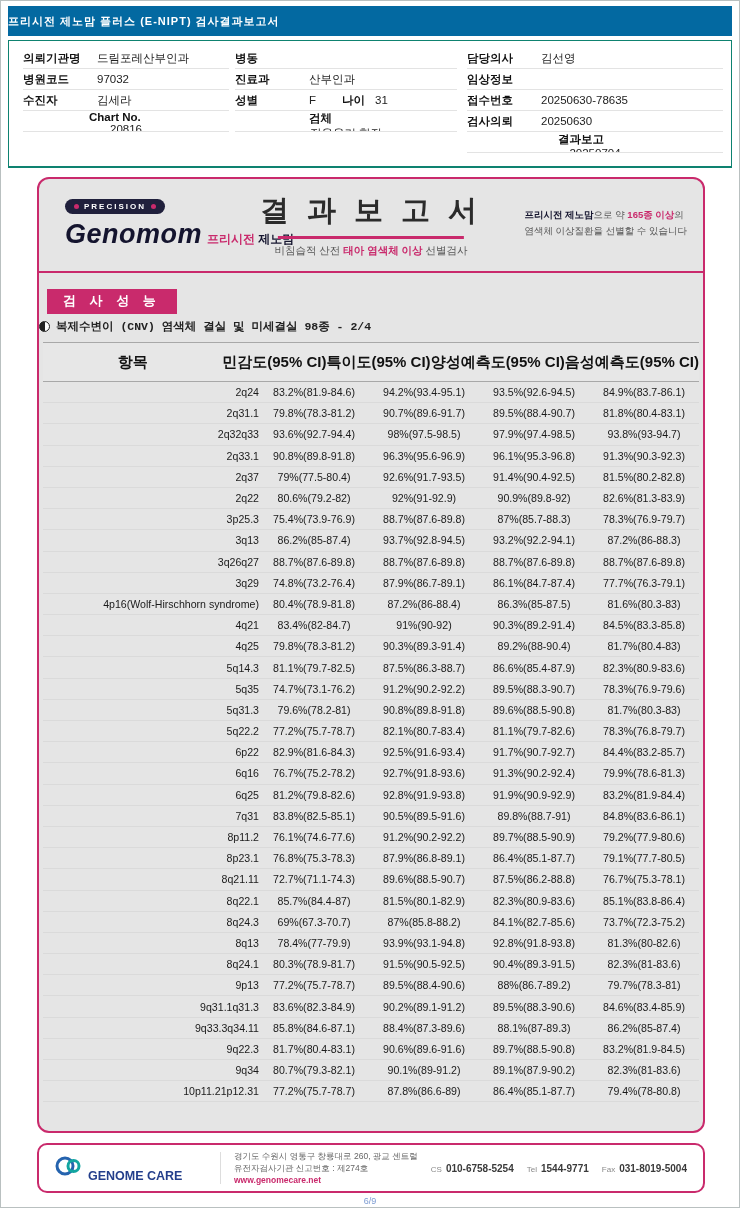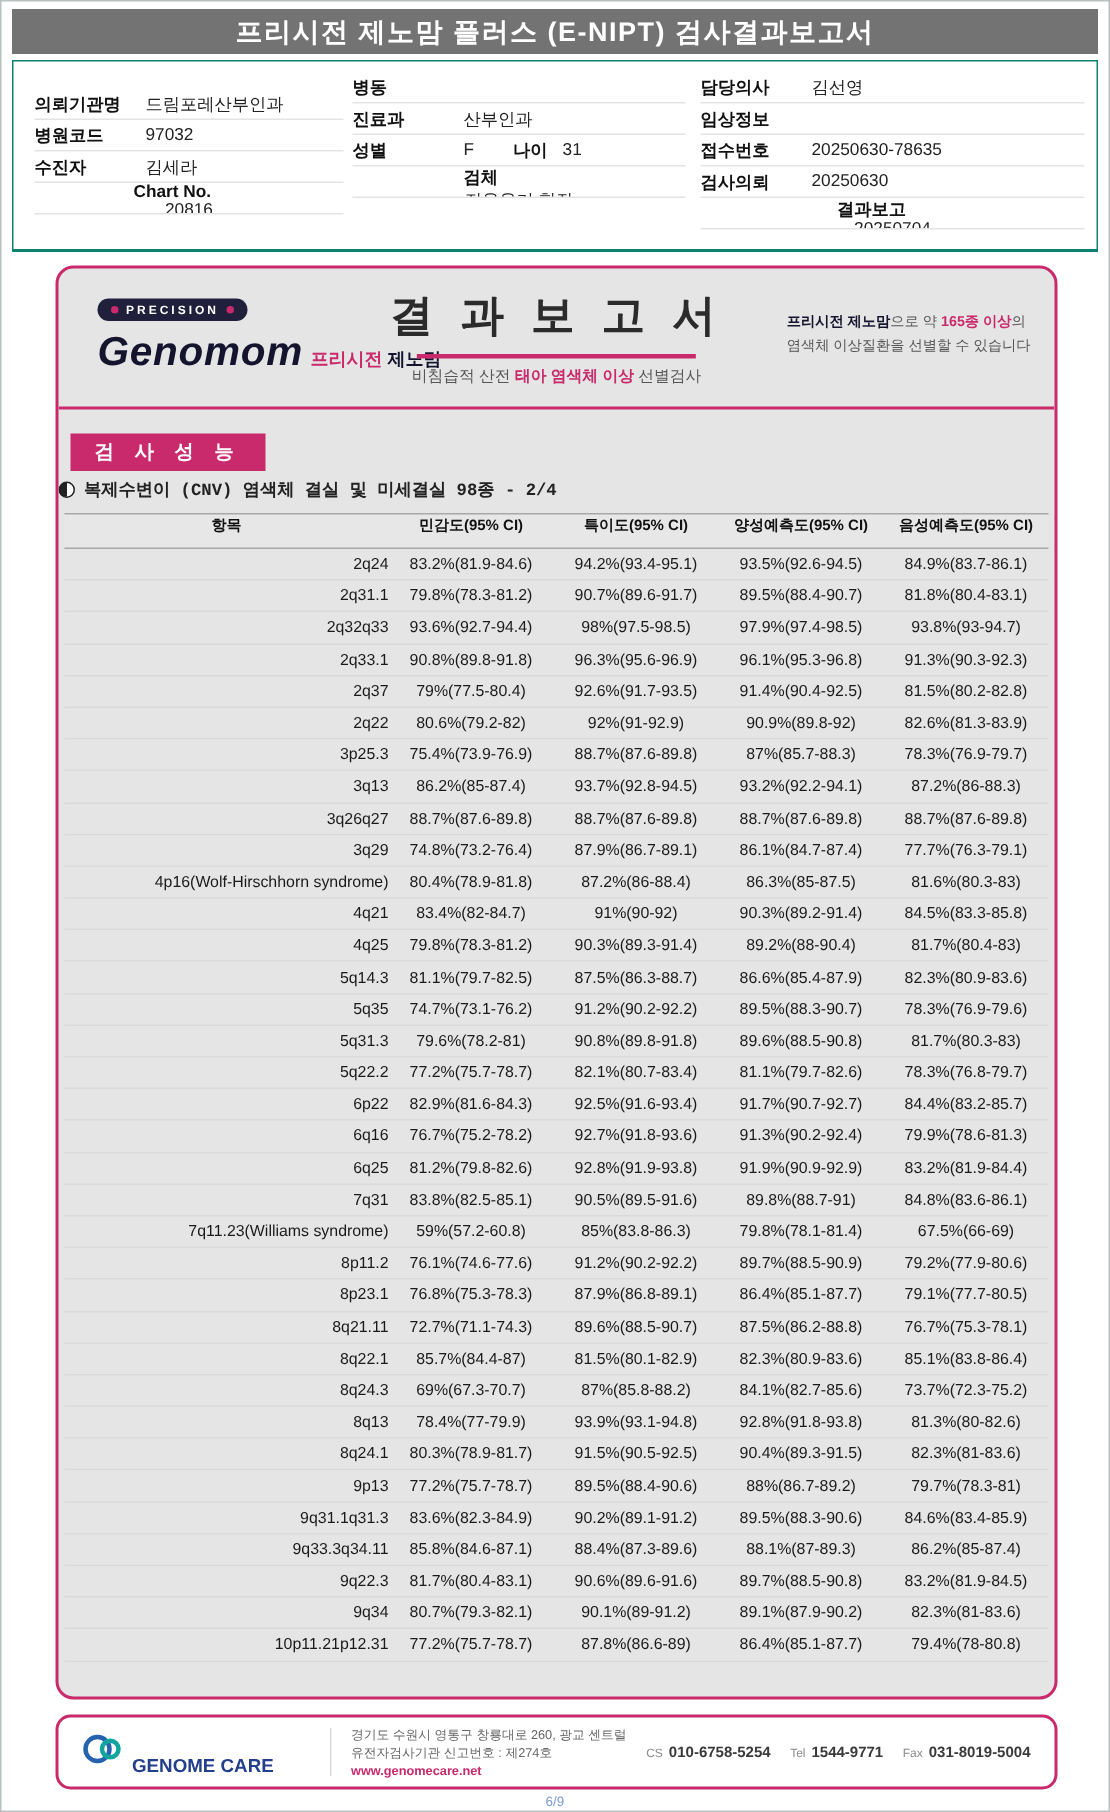--- a/index.html
+++ b/index.html
@@ -1,29 +1,29 @@
 <!DOCTYPE html>
 <html><head>
 <meta charset="utf-8">
 <style>
   * { margin:0; padding:0; box-sizing:border-box; }
   html,body { background:#ffffff; }
   body { font-family:"Liberation Sans","DejaVu Sans",sans-serif; color:#222; }
   .page { position:relative; width:740px; height:1208px; background:#fff; border:1px solid #b9c0c0; overflow:hidden; margin:0 auto; }
 
   
-  .title-bar { position:absolute; left:7px; right:7px; top:5px; height:30px; background:#737373;
-    color:#fff; display:flex; align-items:center; justify-content:center;
-    font-size:18px; font-weight:bold; letter-spacing:1px; }
+  .title-bar { position:absolute; left:7px; right:7px; top:5px; height:30px; background:#0369a1;
+    color:#fff; display:flex; align-items:center; 
+    font-size:11px; font-weight:bold; letter-spacing:1px; }
 
   
   .info-box { position:absolute; left:7px; right:7px; top:39px; height:128px;
     border:1px solid #0e8270; border-bottom-width:2px; background:#fff; }
   .info-col { position:absolute; top:7px; }
-  .info-col.c1 { left:14px; width:206px;margin-top:11px; }
+  .info-col.c1 { left:14px; width:206px; }
   .info-col.c2 { left:226px; width:222px; }
   .info-col.c3 { left:458px; width:256px; }
   .info-row { display:flex; align-items:center; height:21px; border-bottom:1px solid #e3e3e3; font-size:11.5px; overflow:hidden; white-space:nowrap; }
   .info-row:last-child { border-bottom:1px solid #e3e3e3;flex-direction:column; }
   .info-label { font-weight:bold; color:#111; flex-shrink:0; }
   .info-label:first-child { width:74px; }
   .info-label:not(:first-child) { margin-left:26px; margin-right:10px; }
   .info-value { color:#222; }
 
   
@@ -52,21 +52,21 @@
   .section-title { position:absolute; left:8px; top:110px; background:#c92a6c; color:#fff;
     font-size:13px; font-weight:bold; letter-spacing:5px; padding:3px 16px 4px; }
   .cnv-line { position:absolute; left:0; top:140px; font-size:11.5px; font-weight:bold; color:#222;
     display:flex; align-items:center;font-family:Liberation Mono, monospace; }
   .half-circle { width:11px; height:11px; border:1.5px solid #222; border-radius:50%;
     background:linear-gradient(90deg,#222 50%,#fff 50%); display:inline-block; margin-right:6px; flex-shrink:0; }
 
   
   .perf-table { position:absolute; left:4px; right:4px; top:163px; }
   .thead { display:flex; background:#e7e7e7; border-top:1px solid #a8a8a8; border-bottom:1px solid #a8a8a8;
-    height:24px; font-weight:bold; font-size:10px; color:#111; }
+    height:40px; align-items:center; font-weight:bold; font-size:15px; color:#111; }
   .tr { display:flex; height:21.2px; align-items:center; border-bottom:1px solid #dadada;
     font-size:10.6px; color:#1a1a1a; }
   .col-item { width:216px; padding-left:9px; text-align:right; white-space:nowrap; overflow:hidden; }
   .col-num { flex:1; text-align:center; white-space:nowrap; }
   .thead .col-item { text-align:center; padding-left:0; }
 
   
   .footer-box { position:absolute; left:36px; top:1142px; width:668px; height:50px;
     border:2px solid #c92a6c; border-radius:10px; background:#fff;
     display:flex; align-items:center; padding:0 16px; gap:13px; }
@@ -333,27 +333,20 @@
             <div class="col-num">83.2%(81.9-84.4)</div>
           </div>
           <div class="tr">
             <div class="col-item">7q31</div>
             <div class="col-num">83.8%(82.5-85.1)</div>
             <div class="col-num">90.5%(89.5-91.6)</div>
             <div class="col-num">89.8%(88.7-91)</div>
             <div class="col-num">84.8%(83.6-86.1)</div>
           </div>
           <div class="tr">
-            <div class="col-item">7q11.23(Williams syndrome)</div>
-            <div class="col-num">59%(57.2-60.8)</div>
-            <div class="col-num">85%(83.8-86.3)</div>
-            <div class="col-num">79.8%(78.1-81.4)</div>
-            <div class="col-num">67.5%(66-69)</div>
-          </div>
-          <div class="tr">
             <div class="col-item">8p11.2</div>
             <div class="col-num">76.1%(74.6-77.6)</div>
             <div class="col-num">91.2%(90.2-92.2)</div>
             <div class="col-num">89.7%(88.5-90.9)</div>
             <div class="col-num">79.2%(77.9-80.6)</div>
           </div>
           <div class="tr">
             <div class="col-item">8p23.1</div>
             <div class="col-num">76.8%(75.3-78.3)</div>
             <div class="col-num">87.9%(86.8-89.1)</div>

